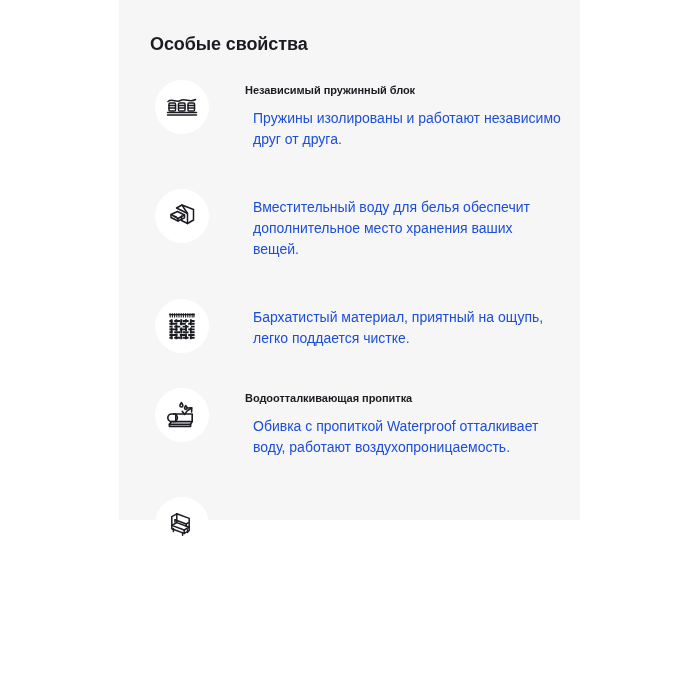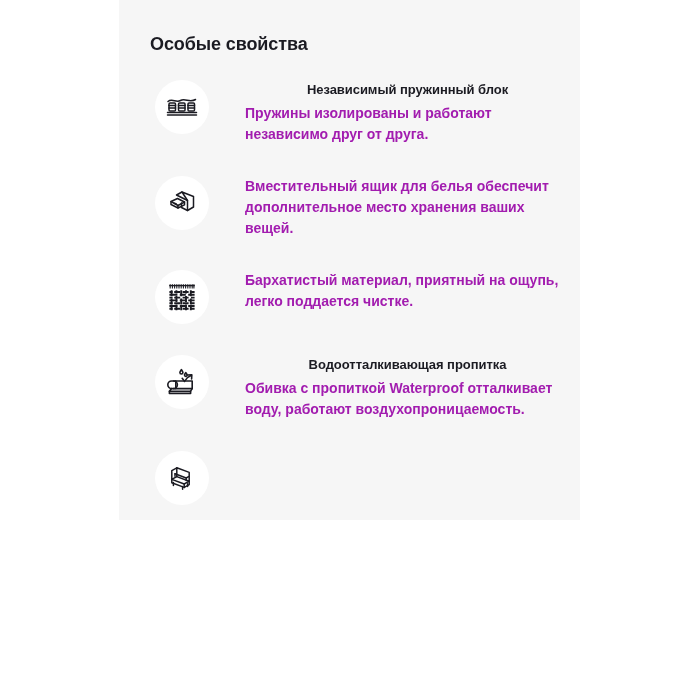--- a/index.html
+++ b/index.html
@@ -67,35 +67,34 @@
   }
 
   .feature-text {
     flex: 1 1 auto;
     padding-left: 36px;
     padding-top: 2px;
     padding-right: 10px;
   }
 
   .feature-title {
-    font-size: 13px;
+    font-size: 11px;
     font-weight: bold;
     color: #1b1b22;
     line-height: 20px;
     margin: 0 0 3px 0;
     letter-spacing: -0.05px;
-    text-align: center;
   }
 
   .feature-desc {
     font-size: 14px;
-    font-weight: bold;
-    color: #a21caf;
+    font-weight: normal;
+    color: #1d4ed8;
     line-height: 21px;
-    margin: 0;
+    margin: 8px;
   }
 </style>
 </head>
 <body>
 
 <div id="panel">
 
   <div id="page-title">Особые свойства</div>
 
   <div id="feature-list">
@@ -129,21 +128,21 @@
             <path d="M17 6 L11.5 9 L22.5 14.5"></path>
             <path d="M22.5 24.5 L16.5 21.5 L16.5 17"></path>
             <path d="M6 15.5 L12.5 12.5 L19.5 16 L13 19.5 Z"></path>
             <path d="M6 15.5 L6 18.5 L13 22 L13 19.5"></path>
             <path d="M19.5 16 L19.5 18.8 L13 22"></path>
             <path d="M9.5 17.2 L11.2 18"></path>
           </g>
         </svg>
       </div>
       <div class="feature-text">
-        <div class="feature-desc">Вместительный ящик для белья обеспечит дополнительное место хранения ваших вещей.</div>
+        <div class="feature-desc">Вместительный воду для белья обеспечит дополнительное место хранения ваших вещей.</div>
       </div>
     </div>
 
     <div class="feature-item">
       <div class="feature-icon-badge">
         <svg width="30" height="32" viewBox="0 0 30 32" fill="none">
           <g stroke="#1b1b22" stroke-width="1.1">
             <path d="M3.2 3.2 V7.4 M5.4 3.2 V7.4 M7.6 3.2 V7.4 M9.8 3.2 V7.4 M12 3.2 V7.4 M14.2 3.2 V7.4 M16.4 3.2 V7.4 M18.6 3.2 V7.4 M20.8 3.2 V7.4 M23 3.2 V7.4 M25.2 3.2 V7.4 M26.9 3.2 V7.4"></path>
             <path d="M2.2 4.6 H27.8" stroke-width="1.4"></path>
           </g>

